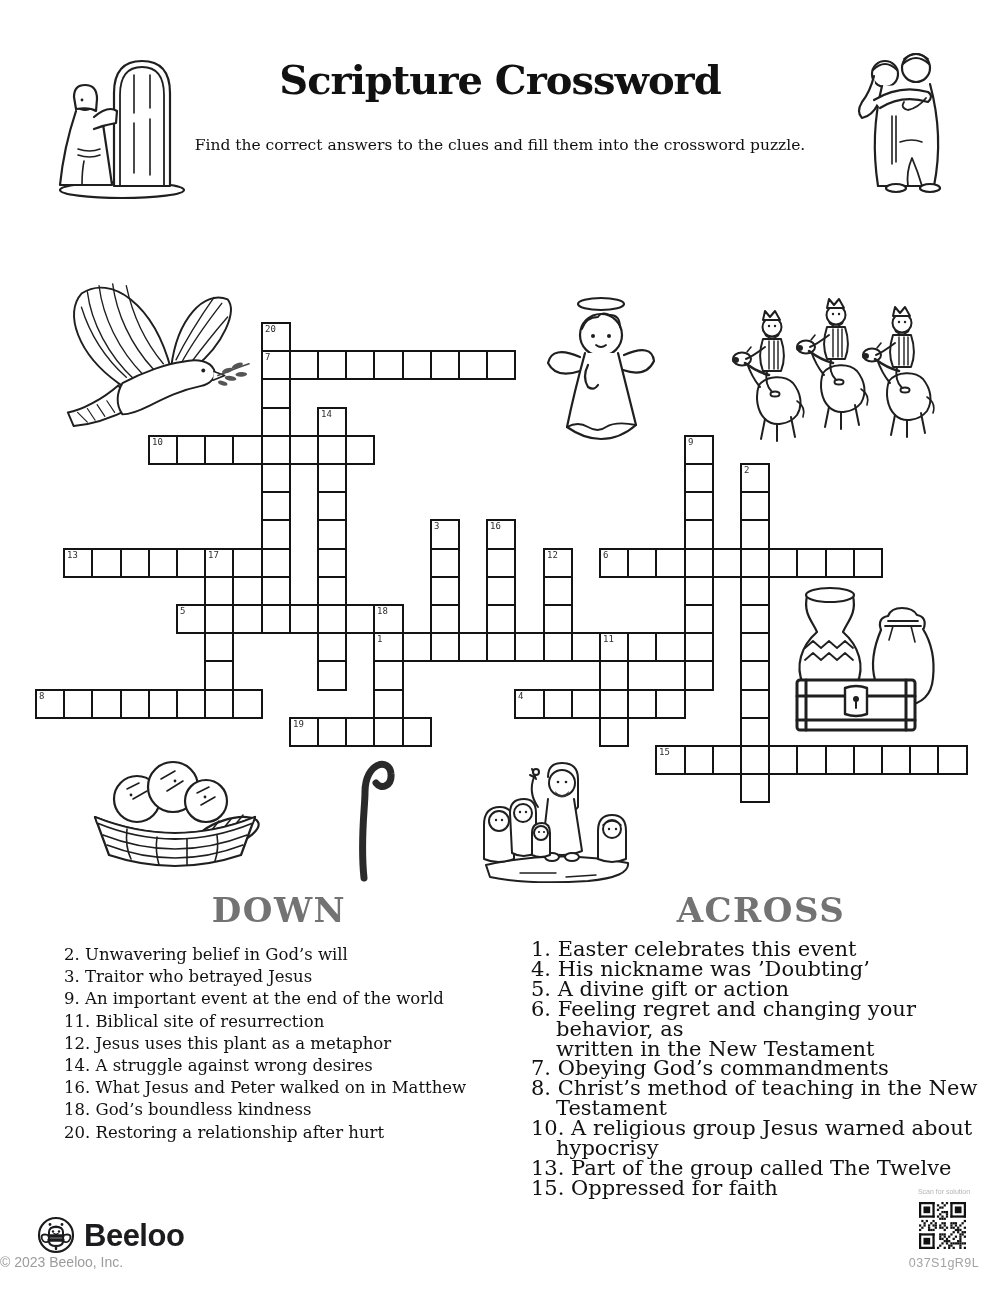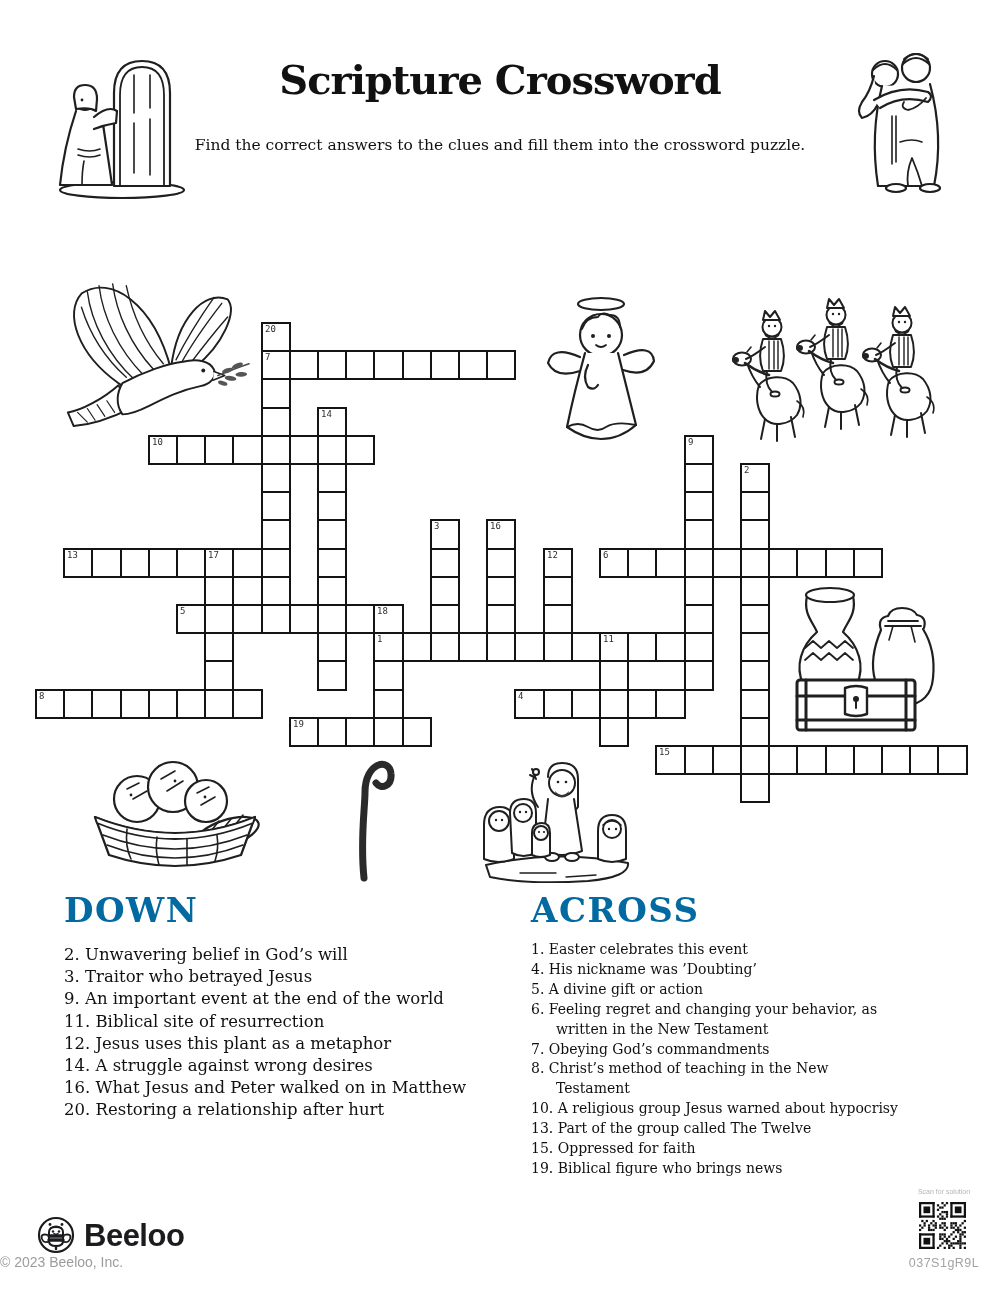--- a/index.html
+++ b/index.html
@@ -10,27 +10,27 @@
          font-size:40px;font-weight:600;letter-spacing:-1px;margin:0;color:#111;}
   .subtitle{position:absolute;left:0;top:136px;width:100%;text-align:center;
             font-size:15.5px;margin:0;color:#111;}
   
   #grid{position:absolute;left:0;top:0;z-index:5;}
   .cell{position:absolute;background:#fff;border:2px solid #141414;box-sizing:border-box;}
   .cellnum{position:absolute;top:0px;left:2px;font-family:"DejaVu Sans Mono",monospace;
            font-size:9px;line-height:11px;color:#2e2e2e;}
   
   .clues{position:absolute;z-index:6;}
-  .clues h2{margin:0;font-size:34px;font-weight:600;letter-spacing:1.5px;color:#0369a1;}
+  .clues h2{margin:0;font-size:34px;font-weight:600;letter-spacing:1.5px;color:#737373;text-align:center;}
   .clues ul{list-style:none;margin:0;padding:0;}
   .clues li{padding-left:25px;text-indent:-25px;white-space:pre-line;color:#111;}
   #down-clues{left:64px;top:890px;width:430px;}
   #down-clues ul{margin-top:14px;font-size:16.5px;line-height:22.2px;}
   #across-clues{left:531px;top:890px;width:460px;}
-  #across-clues ul{margin-top:10px;font-size:14px;line-height:19.9px;}
+  #across-clues ul{margin-top:10px;font-size:21px;line-height:19.9px;}
   
   .brand-text{position:absolute;left:84px;top:1218px;font-family:"Liberation Sans",sans-serif;
               font-weight:700;font-size:31px;letter-spacing:-0.5px;color:#1c1c1e;}
   .copyright{position:absolute;left:0;top:1254px;width:100%;text-align:left;
              font-family:"Liberation Sans",sans-serif;font-size:14px;color:#9c9c9c;}
   .qr-caption{position:absolute;left:898px;top:1188px;width:92px;text-align:center;
               font-family:"Liberation Sans",sans-serif;font-size:7px;color:#b5b5b5;}
   .qr-id{position:absolute;left:898px;top:1256px;width:92px;text-align:center;
          font-family:"Liberation Sans",sans-serif;font-size:12.5px;letter-spacing:0.5px;color:#a3a3a3;}
   svg{display:block;}
@@ -394,39 +394,39 @@
   <section class="clues" id="down-clues">
     <h2>DOWN</h2>
     <ul id="down-list">
         <li>2. Unwavering belief in God’s will</li>
         <li>3. Traitor who betrayed Jesus</li>
         <li>9. An important event at the end of the world</li>
         <li>11. Biblical site of resurrection</li>
         <li>12. Jesus uses this plant as a metaphor</li>
         <li>14. A struggle against wrong desires</li>
         <li>16. What Jesus and Peter walked on in Matthew</li>
+        <li>18. God’s boundless kindness</li>
         <li>20. Restoring a relationship after hurt</li>
       </ul>
   </section>
 
   <section class="clues" id="across-clues">
     <h2>ACROSS</h2>
     <ul id="across-list">
         <li>1. Easter celebrates this event</li>
         <li>4. His nickname was ’Doubting’</li>
         <li>5. A divine gift or action</li>
         <li>6. Feeling regret and changing your behavior, as
 written in the New Testament</li>
         <li>7. Obeying God’s commandments</li>
         <li>8. Christ’s method of teaching in the New
 Testament</li>
         <li>10. A religious group Jesus warned about hypocrisy</li>
         <li>13. Part of the group called The Twelve</li>
         <li>15. Oppressed for faith</li>
-        <li>19. Biblical figure who brings news</li>
       </ul>
   </section>
 
   <svg class="ill" style="left:36px;top:1215px;" width="40" height="40" viewBox="0 0 40 40" fill="none" stroke="#1c1c1e" stroke-width="2" stroke-linecap="round" stroke-linejoin="round">
     <circle cx="20" cy="20" r="17" stroke-width="2.2"></circle>
     <circle cx="14" cy="9.5" r="1.4" fill="#1c1c1e" stroke="none"></circle>
     <circle cx="26" cy="9.5" r="1.4" fill="#1c1c1e" stroke="none"></circle>
     <path d="M15,13 Q20,10 25,13"></path>
     <path d="M12,20 Q4,18 6,24 Q8,29 14,26" fill="#fff" stroke-width="1.8"></path>
     <path d="M28,20 Q36,18 34,24 Q32,29 26,26" fill="#fff" stroke-width="1.8"></path>

